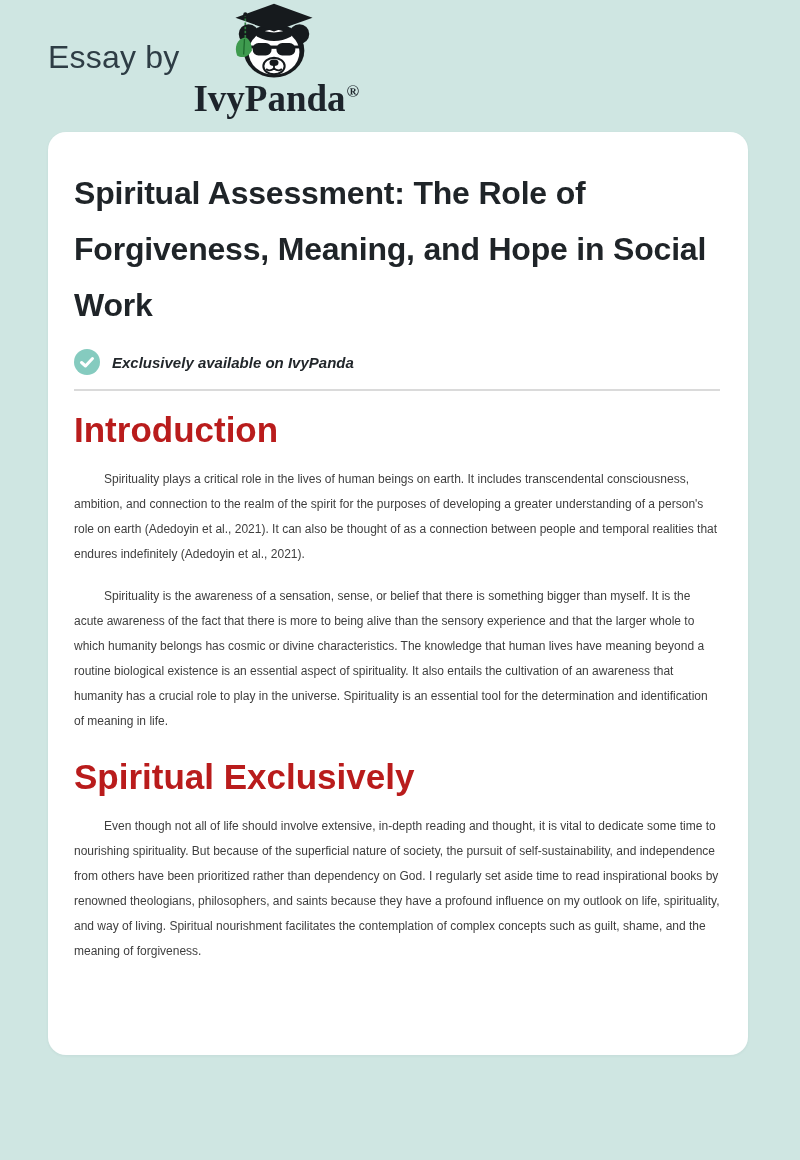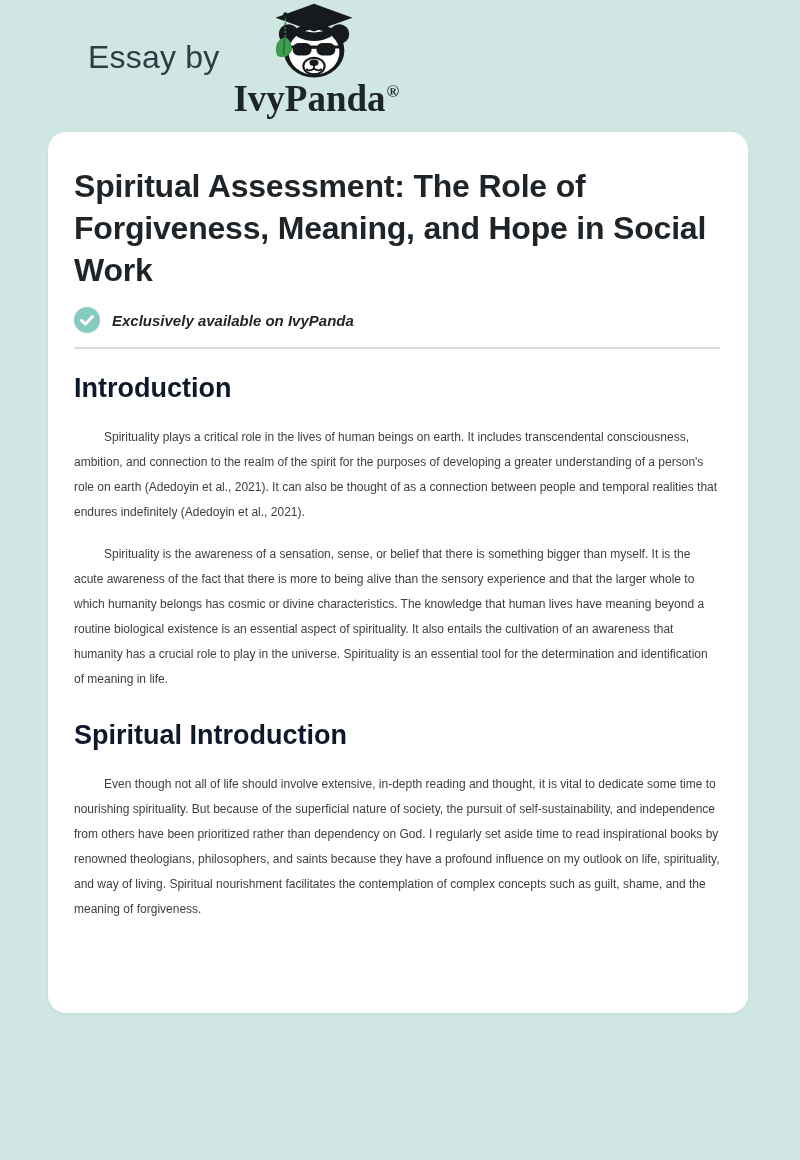--- a/index.html
+++ b/index.html
@@ -3,21 +3,21 @@
 <meta charset="utf-8">
 <style>
   html, body { margin: 0; padding: 0; }
   body {
     width: 800px;
     height: 1160px;
     background: #cfe6e2;
     overflow: hidden;
     font-family: "Liberation Sans", sans-serif;
   }
-  .page { width: 676px; height: 1160px; position: relative; padding-left: 40px; }
+  .page { width: 676px; height: 1160px; position: relative; }
 
   
   .site-header {
     display: flex;
     align-items: center;
     padding: 30px 0 0 48px;
     height: 84px;
     box-sizing: border-box;
   }
   .essay-by {
@@ -57,21 +57,21 @@
     width: 700px;
     box-sizing: border-box;
     background: #ffffff;
     border-radius: 18px;
     padding: 33px 28px 91px 26px;
     box-shadow: 0 1px 3px rgba(40,70,65,0.06);
   }
   .essay-title {
     margin: 0 0 16px 0;
     font-size: 32px;
-    line-height: 42px;
+    line-height: 56px;
     font-weight: 700;
     color: #1f2428;
     letter-spacing: -0.2px;
   }
   .badge-row {
     display: flex;
     align-items: center;
     margin: 0 0 14px 0;
     font-style: italic;
   }
@@ -85,24 +85,24 @@
     font-size: 15px;
     font-weight: 700;
     color: #22272b;
   }
   .divider {
     border: none;
     border-top: 2px solid #dadada;
     margin: 0;
   }
   .section-heading {
-    font-size: 27px;
+    font-size: 35px;
     line-height: 34px;
     font-weight: 700;
-    color: #0f172a;
+    color: #b91c1c;
     margin: 22px 0 20px 0;
   }
   .section-heading.second { margin-top: 26px; }
   .body-para {
     font-size: 12px;
     line-height: 25px;
     color: #3e3e3e;
     margin: 0 0 17px 0;
     text-indent: 30px;
   }
@@ -162,18 +162,18 @@
     </div>
 
     <hr class="divider">
 
     <h2 class="section-heading">Introduction</h2>
 
     <p class="body-para">Spirituality plays a critical role in the lives of human beings on earth. It includes transcendental consciousness, ambition, and connection to the realm of the spirit for the purposes of developing a greater understanding of a person's role on earth (Adedoyin et al., 2021). It can also be thought of as a connection between people and temporal realities that endures indefinitely (Adedoyin et al., 2021).</p>
 
     <p class="body-para">Spirituality is the awareness of a sensation, sense, or belief that there is something bigger than myself. It is the acute awareness of the fact that there is more to being alive than the sensory experience and that the larger whole to which humanity belongs has cosmic or divine characteristics. The knowledge that human lives have meaning beyond a routine biological existence is an essential aspect of spirituality. It also entails the cultivation of an awareness that humanity has a crucial role to play in the universe. Spirituality is an essential tool for the determination and identification of meaning in life.</p>
 
-    <h2 class="section-heading second">Spiritual Introduction</h2>
+    <h2 class="section-heading second">Spiritual Exclusively</h2>
 
     <p class="body-para">Even though not all of life should involve extensive, in-depth reading and thought, it is vital to dedicate some time to nourishing spirituality. But because of the superficial nature of society, the pursuit of self-sustainability, and independence from others have been prioritized rather than dependency on God. I regularly set aside time to read inspirational books by renowned theologians, philosophers, and saints because they have a profound influence on my outlook on life, spirituality, and way of living. Spiritual nourishment facilitates the contemplation of complex concepts such as guilt, shame, and the meaning of forgiveness.</p>
 
   </div>
 </div>
 
 </body></html>

